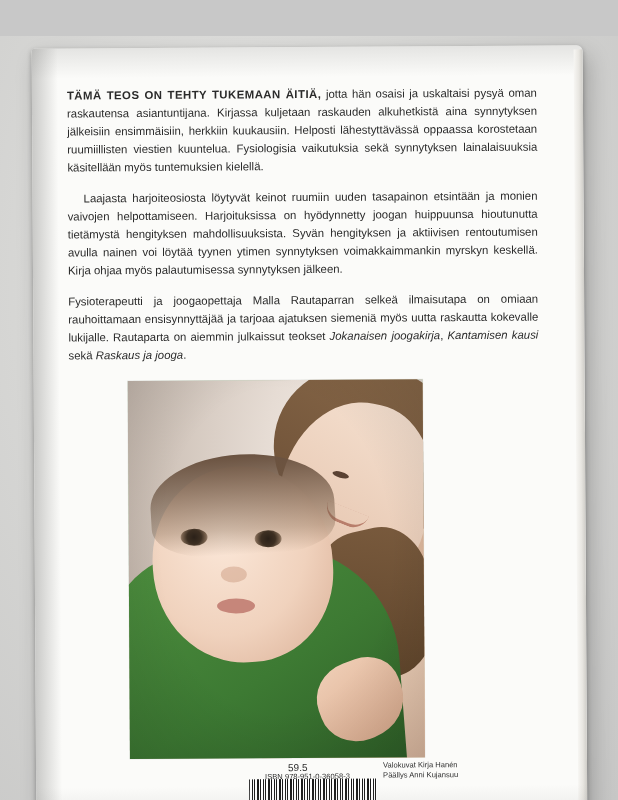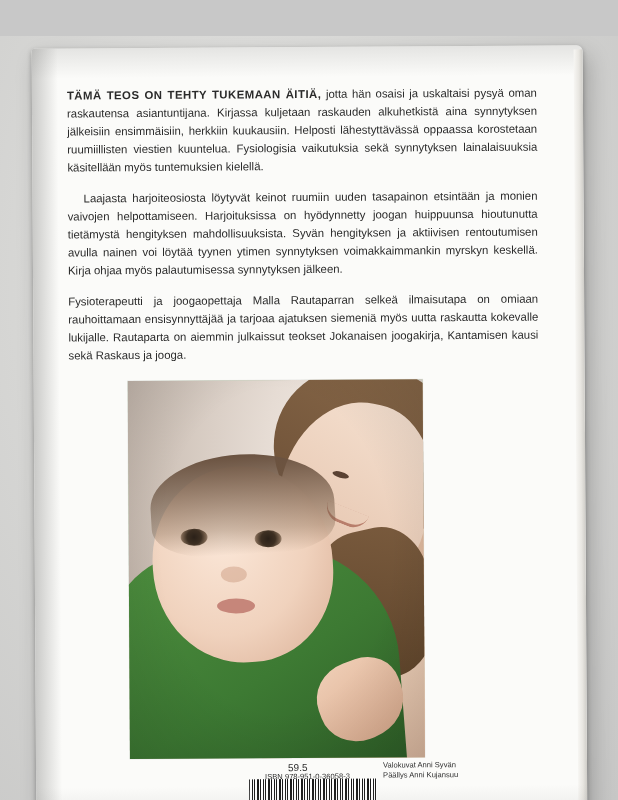--- a/index.html
+++ b/index.html
@@ -90,21 +90,21 @@
     line-height: 1.58;
     text-align: justify;
   }
   .cover-text p { margin: 0 0 13px 0; }
   .cover-text p.indent { text-indent: 16px; }
   .lead-caps {
     font-weight: bold;
     letter-spacing: 0.45px;
   }
   .name-bold { font-weight: normal; }
-  .title-italic { }
+  .title-italic { font-style: italic; }
 
   
   .cover-photo {
     position: absolute;
     left: 94px;
     top: 333px;
     width: 295px;
     height: 378px;
     overflow: hidden;
     background: #b9c7ae;
@@ -338,21 +338,21 @@
       <div class="ph-baby-nose"></div>
       <div class="ph-baby-mouth"></div>
       <div class="ph-hand"></div>
       <div class="ph-vignette"></div>
     </div>
 
     <div class="colophon">
       <div class="col-price">59.5</div>
       <div class="col-isbn">ISBN 978-951-0-36058-3</div>
       <div class="col-credits">
-        <div>Valokuvat Anni Syvän</div>
+        <div>Valokuvat Kirja Hanén</div>
         <div>Päällys Anni Kujansuu</div>
       </div>
     </div>
 
     <div class="barcode-wrap">
       <div class="barcode"></div>
       <div class="barcode-digits">9 789510 360583</div>
     </div>
 
     <div class="website">www.wsoy.fi</div>

